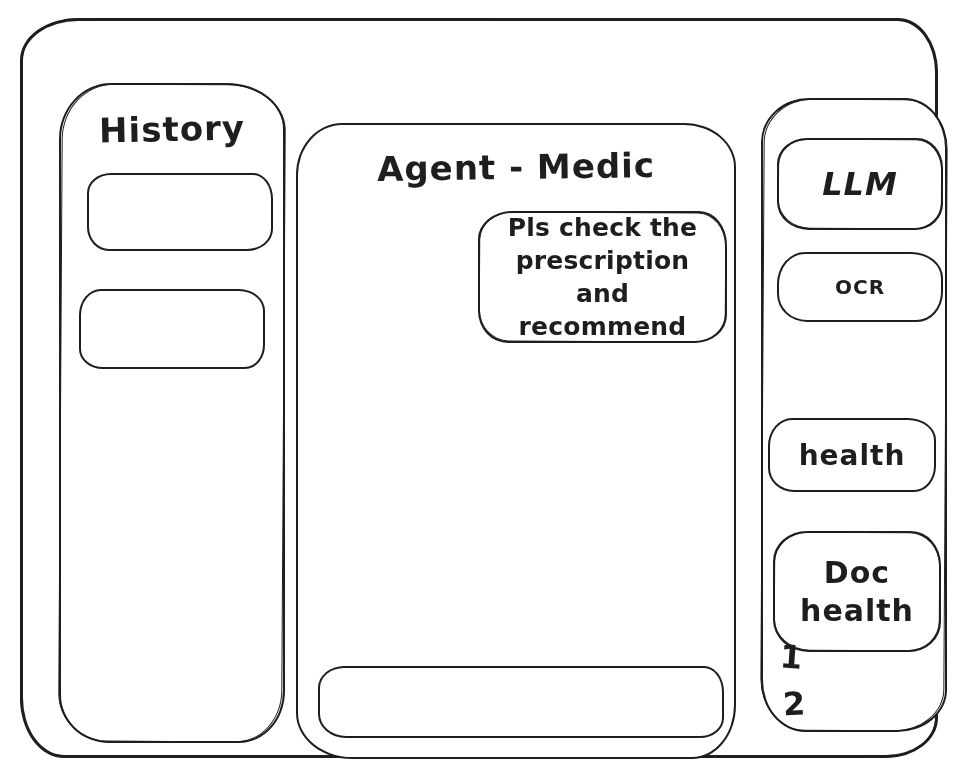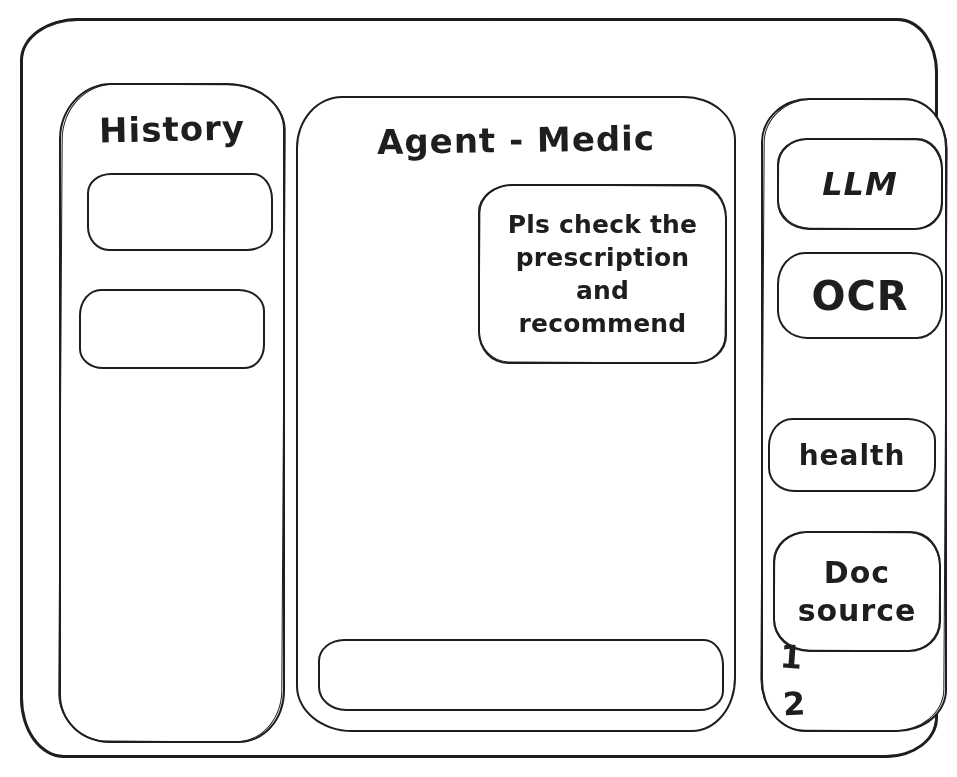--- a/index.html
+++ b/index.html
@@ -93,21 +93,21 @@
     justify-content:center;
     text-align:center;
     border:2.8px solid var(--ink);
     background:var(--paper);
     font-size:25px;
     font-weight:700;
     line-height:1.32;
     letter-spacing:.2px;
   }
   .bubble.user{
-    left:180px; top:86px; width:249px; height:180px;
+    left:180px; top:86px; width:249px; height:132px;
     padding:8px 10px;
     border-radius:34px 28px 32px 30px / 28px 34px 28px 32px;
   }
   .bubble.assistant{
     left:10px; top:261px; width:264px; height:224px;
     padding:10px 14px;
     border-radius:40px 34px 38px 36px / 34px 40px 34px 38px;
     line-height:1.42;
   }
   .chat-input{
@@ -143,22 +143,22 @@
     letter-spacing:1px;
     cursor:pointer;
     line-height:1.25;
   }
   .tool-llm{
     left:14px; top:38px; width:166px; height:92px;
     font-size:32px; font-style:italic;
     border-radius:30px 26px 28px 32px / 26px 30px 26px 28px;
   }
   .tool-ocr{
-    left:14px; top:152px; width:166px; height:87px;
-    font-size:40px;
+    left:14px; top:152px; width:166px; height:70px;
+    font-size:20px;
     border-radius:28px 32px 26px 30px / 32px 26px 30px 28px;
   }
   .tool-params{
     left:5px; top:318px; width:168px; height:74px;
     font-size:28px;
     border-radius:24px 28px 22px 26px / 28px 22px 26px 24px;
   }
   .tool-doc{
     left:10px; top:431px; width:168px; height:121px;
     font-size:30px;
@@ -181,32 +181,32 @@
 <div class="canvas">
 
   <div class="sk frame double-lg">
 
     <aside class="sk history-panel double" style="position:absolute;">
       <div class="panel-title history-title">History</div>
       <div class="history-item one"></div>
       <div class="history-item two"></div>
     </aside>
 
-    <main class="sk chat-panel" style="position:absolute;">
+    <main class="sk chat-panel" style="position:absolute;margin-top:27px;">
       <div class="panel-title chat-title">Agent - Medic</div>
 
       <div class="bubble user double">Pls check the prescription and recommend</div>
 
 
       <input class="chat-input" type="text" value="" style="">
     </main>
 
     <aside class="sk tools-panel double" style="position:absolute;">
       <button class="tool-button tool-llm double">LLM</button>
       <button class="tool-button tool-ocr">OCR</button>
       <button class="tool-button tool-params">health</button>
-      <button class="tool-button tool-doc double">Doc source</button>
+      <button class="tool-button tool-doc double">Doc health</button>
       <div class="doc-item one">1</div>
       <div class="doc-item two">2</div>
     </aside>
 
   </div>
 </div>
 
 </body></html>

